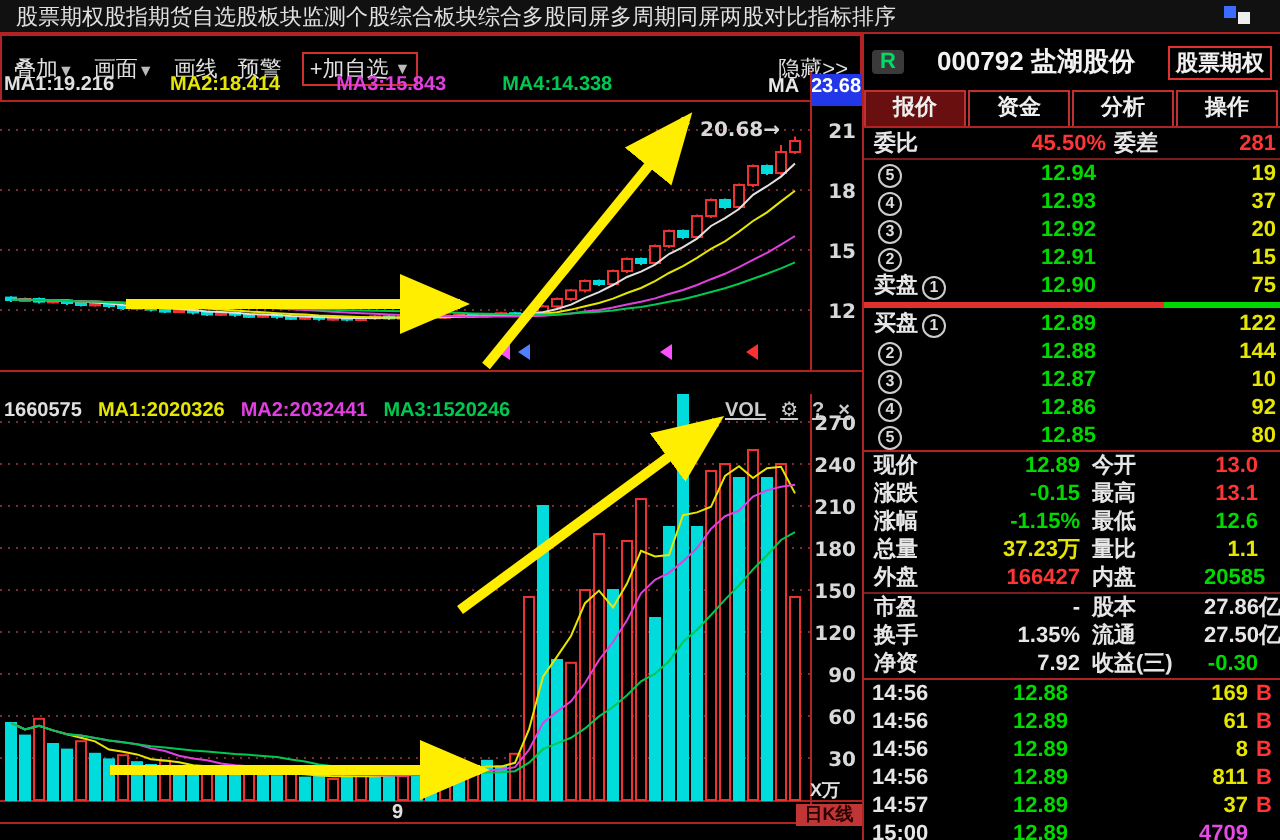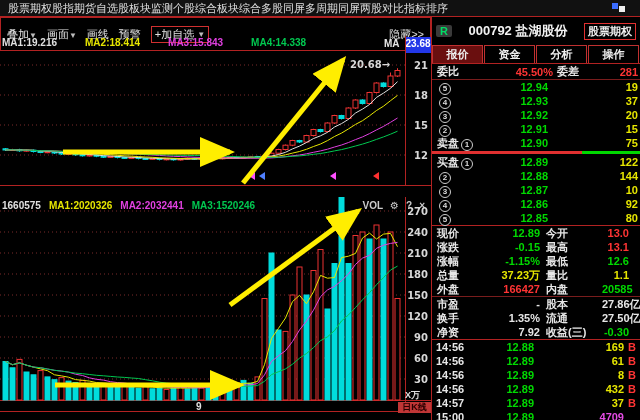--- a/index.html
+++ b/index.html
@@ -23,21 +23,21 @@
   
   #kline-header{left:2px;top:37px;width:400px;height:12px;font-size:10px;font-weight:bold;
                 display:flex;gap:28px;white-space:nowrap;}
   #ma-col-label{left:384px;top:38px;font-size:10px;font-weight:bold;color:#e8e8e8;}
   #price-tag{left:405px;top:37px;width:26px;height:16px;background:#2237e8;color:#fff;
              font-size:10px;font-weight:bold;text-align:center;line-height:13px;}
   
   #vol-header{left:2px;top:200px;width:429px;height:11px;font-size:10px;font-weight:bold;
               display:flex;gap:8px;white-space:nowrap;align-items:center;}
   #vol-icons{margin-left:auto;display:flex;gap:7px;align-items:center;padding-right:6px;}
-  #vol-icons span{color:#ccc;font-size:10px;}
+  #vol-icons span{color:#ccc;font-size:10px;text-decoration:underline;}
   
   #xtick-9{left:196px;top:401px;font-size:10px;color:#e0e0e0;font-weight:bold;}
   #vol-unit{left:405px;top:389px;font-size:9px;color:#e0e0e0;font-weight:bold;}
   #period-label{left:398px;top:402px;width:33px;height:11px;background:#c03636;color:#2a0000;
                 font-size:9px;font-weight:bold;text-align:center;line-height:11px;}
   
   #rpanel{left:431px;top:17px;width:209px;height:403px;border-left:1px solid #b22222;
           box-sizing:border-box;background:#000;font-size:11px;font-weight:bold;}
   #rp-header{height:28px;display:flex;align-items:center;padding:0 4px;gap:4px;}
   #r-badge{background:#3a3a3a;color:#00dd66;padding:0 4px;border-radius:2px;font-size:11px;}
@@ -513,21 +513,21 @@
       </div>
       <div class="trow">
         <span class="tt">14:56</span>
         <span class="tp c-g">12.89</span>
         <span class="tv c-y">8</span>
         <span class="ts">B</span>
       </div>
       <div class="trow">
         <span class="tt">14:56</span>
         <span class="tp c-g">12.89</span>
-        <span class="tv c-y">432</span>
+        <span class="tv c-y">811</span>
         <span class="ts">B</span>
       </div>
       <div class="trow">
         <span class="tt">14:57</span>
         <span class="tp c-g">12.89</span>
         <span class="tv c-y">37</span>
         <span class="ts">B</span>
       </div>
       <div class="trow">
         <span class="tt">15:00</span>

